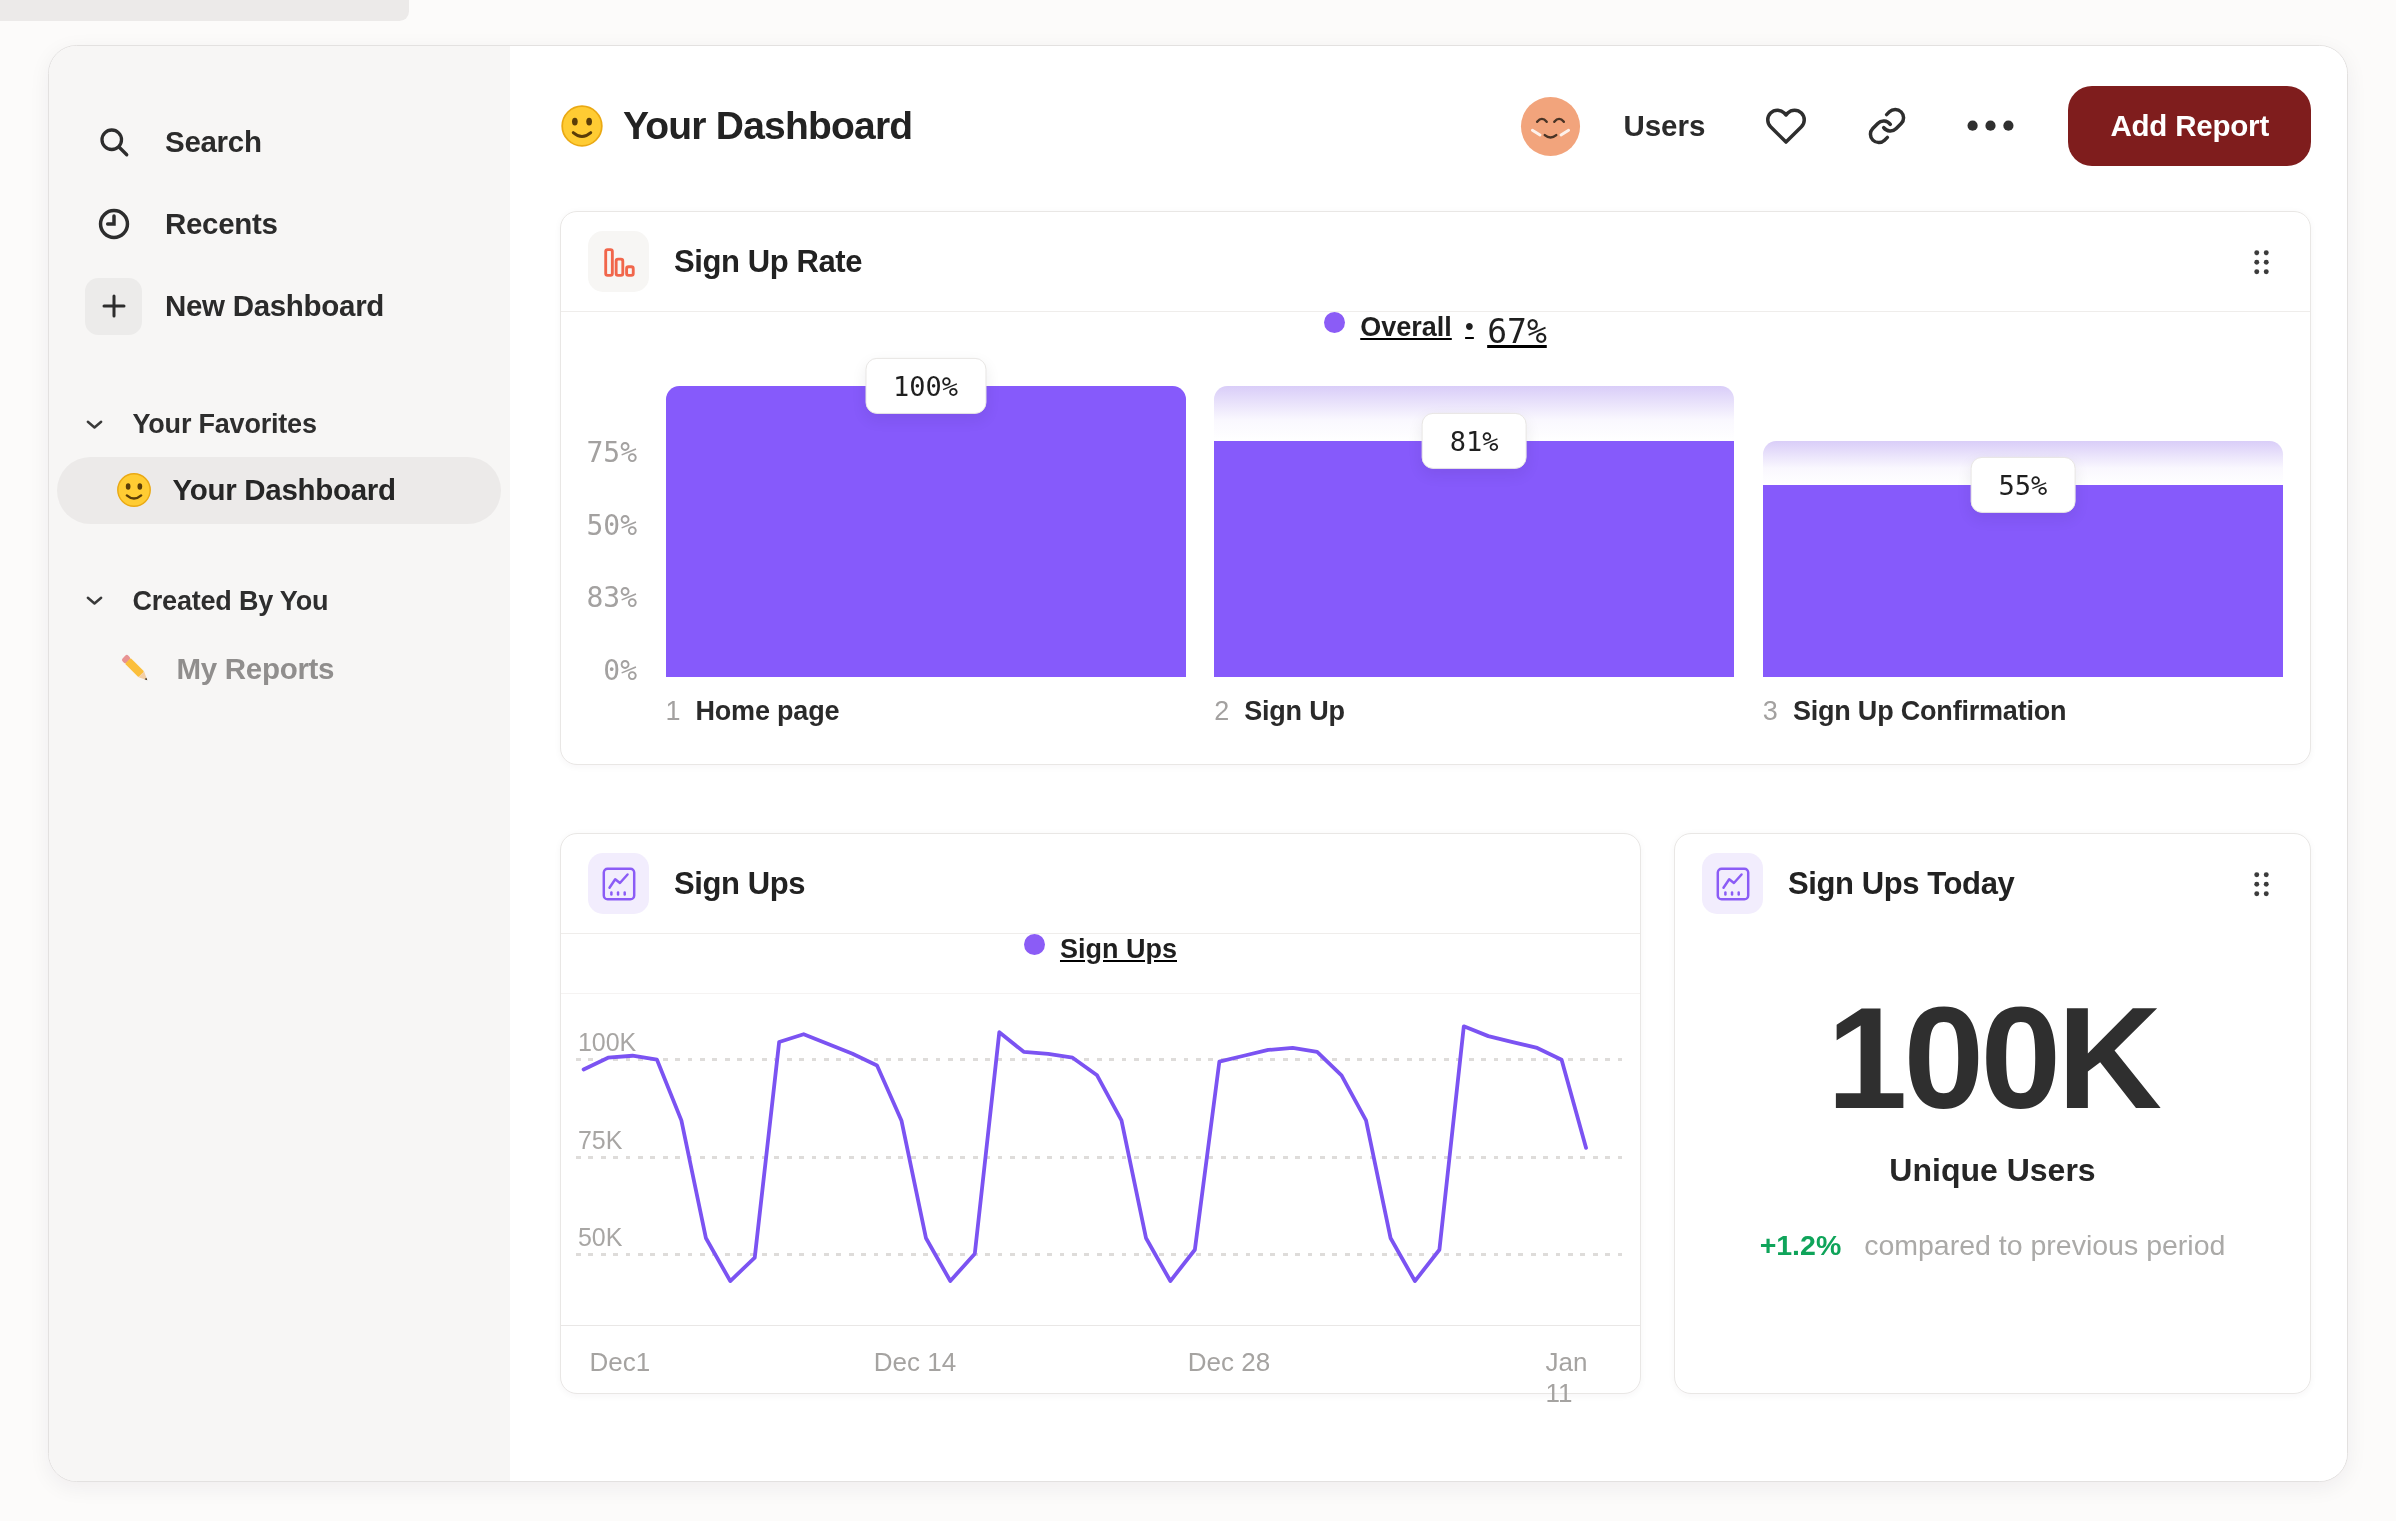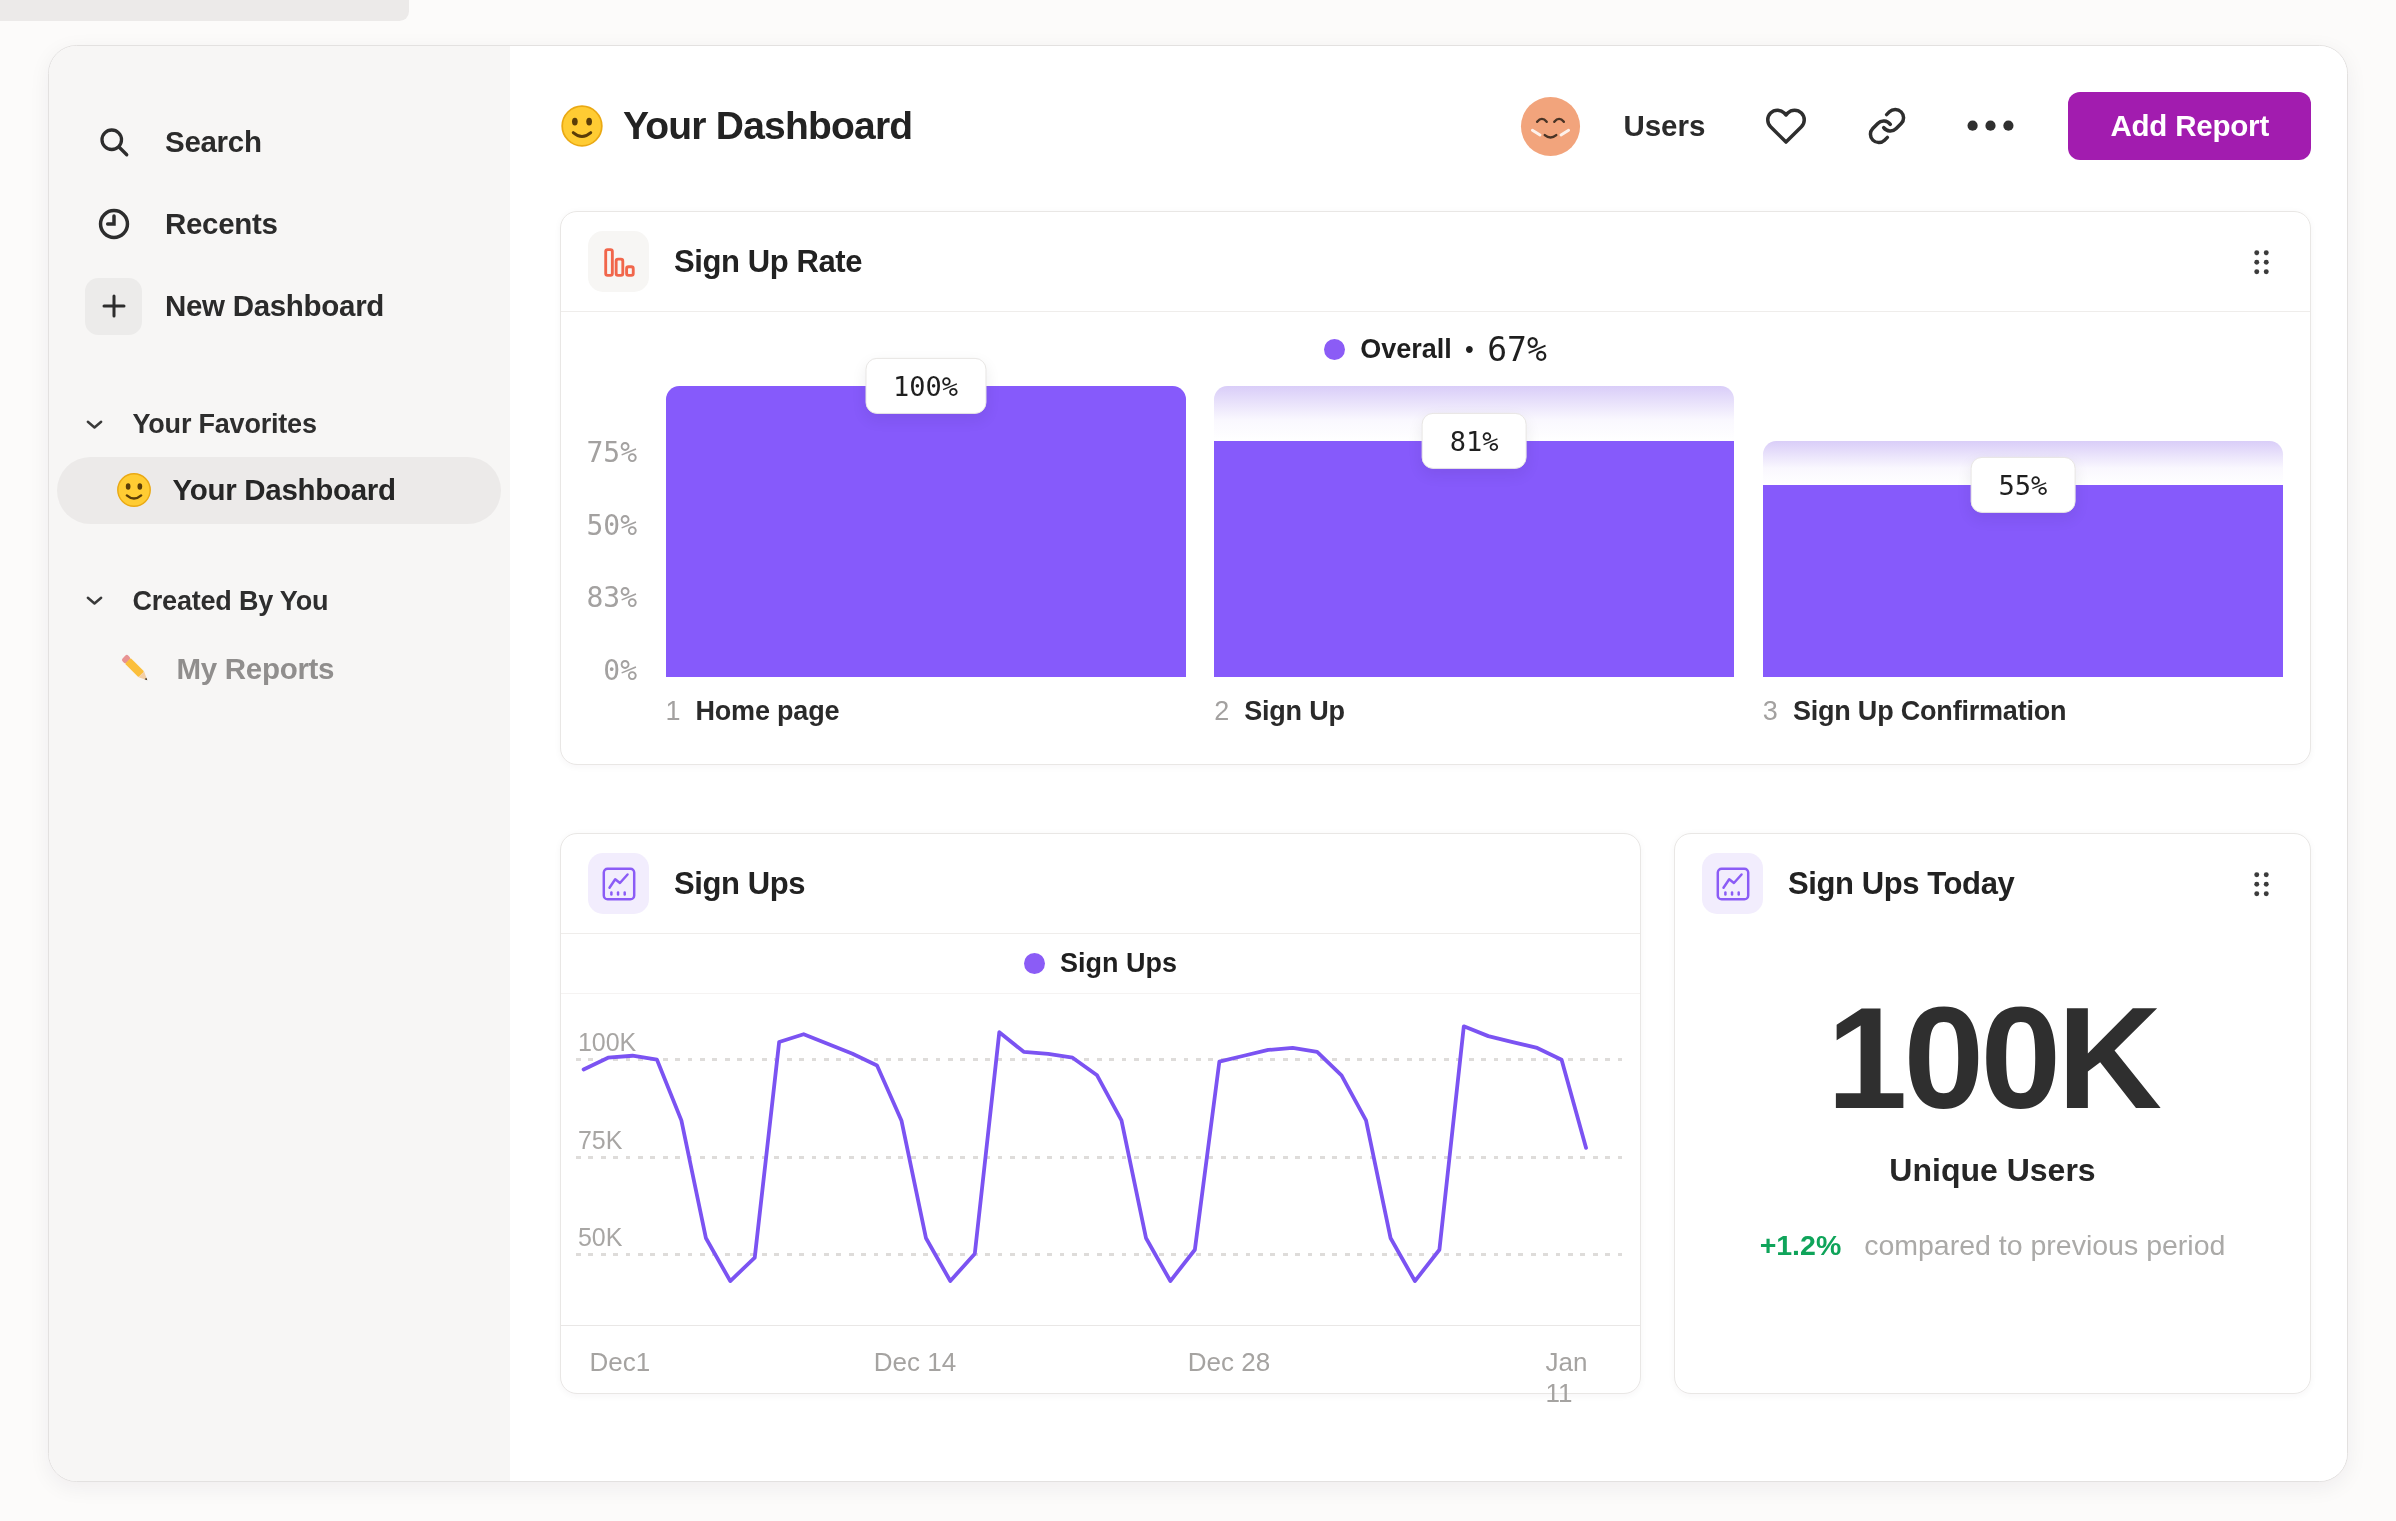--- a/index.html
+++ b/index.html
@@ -34,36 +34,36 @@
   
   .main { flex:1; background:#ffffff; padding:0 36px 0 50px; position:relative; }
 
   .page-header { display:flex; align-items:center; margin-top:42px; height:76px; }
   .page-header .title-emoji { display:flex; margin-right:19px; }
   .page-title { font-size:39px; font-weight:700; color:#232323; letter-spacing:-0.8px; }
   .header-actions { margin-left:auto; display:flex; align-items:center; }
   .avatar { width:61px; height:61px; border-radius:50%; cursor:pointer; }
   .share-label { margin-left:42px; font-size:29.5px; font-weight:700; color:#2b2b2b; cursor:pointer; }
   .icon-btn { display:flex; align-items:center; justify-content:center; margin-left:59px; cursor:pointer; }
-  .add-report-btn { margin-left:53px; background:#a21caf; color:#fff; border:none; cursor:pointer;
+  .add-report-btn { margin-left:53px; background:#7f1d1d; color:#fff; border:none; cursor:pointer;
     font-family:inherit; font-size:29.5px; font-weight:700; letter-spacing:-0.2px;
-    padding:0 42px; height:68px; border-radius:12px; }
+    padding:0 42px; height:80px; border-radius:24px; }
 
   .card { background:#fff; border:1px solid #e9e7e5; border-radius:17px;
     box-shadow:0 1.9px 7.6px rgba(40,35,60,0.04); position:relative; }
   .card-header { display:flex; align-items:center; height:99px; padding:0 27px; }
   .card-icon { width:61px; height:61px; border-radius:15px; display:flex; align-items:center; justify-content:center; }
   .card-icon.gray { background:#f7f6f4; }
   .card-icon.lav { background:#f2edfd; }
   .card-title { margin-left:25px; font-size:31px; font-weight:700; color:#222; letter-spacing:-0.4px; }
   .drag-handle { position:absolute; right:38px; top:36px; cursor:grab; }
   .divider { height:0; border-top:1.9px solid #efedeb; }
   .divider.faint { border-top-color:#f5f3f2; }
 
-  .legend-row { display:flex; align-items:center; justify-content:center; }
+  .legend-row { display:flex; align-items:flex-start; justify-content:center;text-decoration:underline; }
   .legend-dot { width:21px; height:21px; border-radius:50%; background:#8b5cf6; margin-right:15px; }
   .legend-text { font-size:27px; font-weight:600; color:#1f1f1f; }
   .legend-sep { font-size:25px; color:#1f1f1f; margin:0 13.3px; }
   .legend-val { font-family:"DejaVu Sans Mono", monospace; font-size:33px; color:#1f1f1f; }
 
   
   .funnel-card { margin-top:47px; height:554px; }
   .funnel-card .legend-row { height:74px; }
   .funnel-plot { display:flex; gap:28.5px; padding:0 27px; }
   .funnel-yaxis { width:49px; position:relative; height:291px; }

